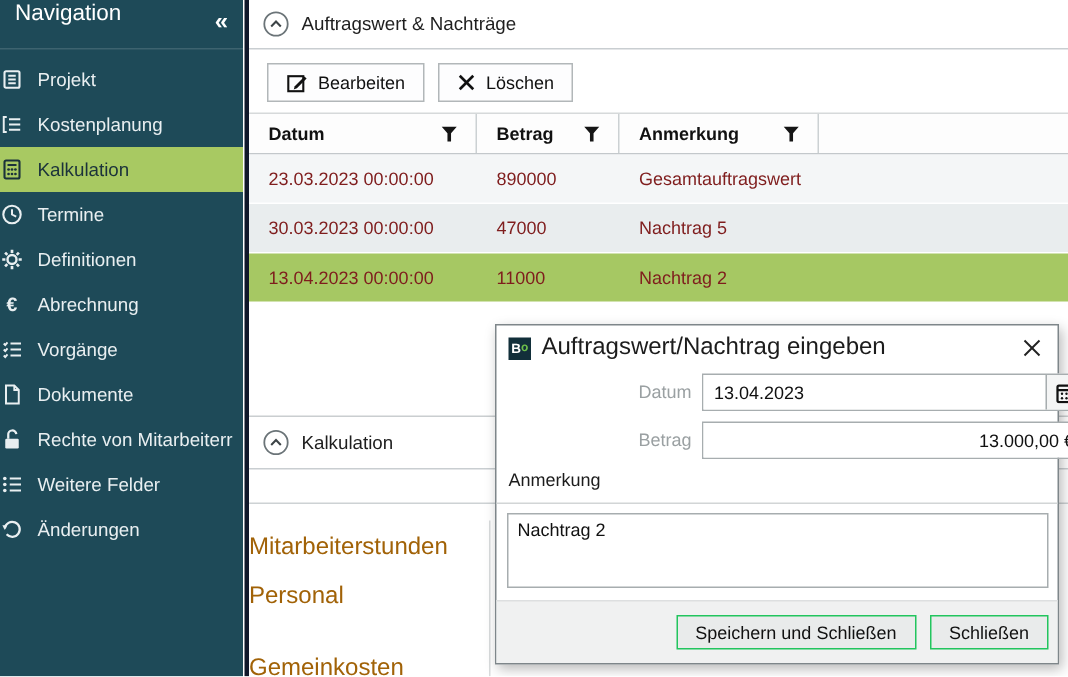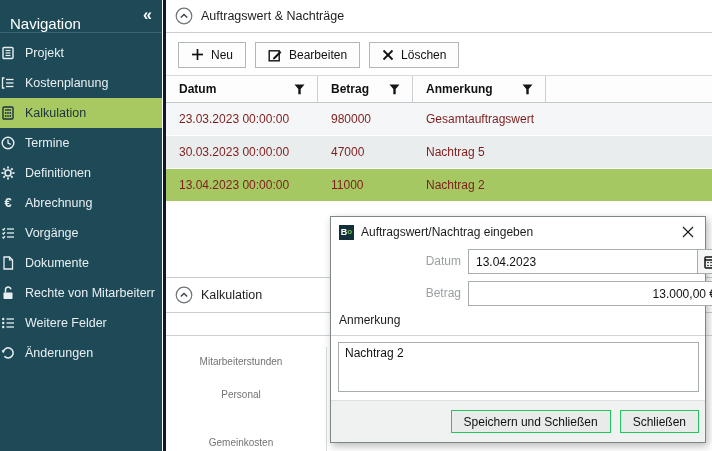--- a/index.html
+++ b/index.html
@@ -1,21 +1,21 @@
 <!DOCTYPE html>
 <html><head>
 <meta charset="utf-8">
 <style>
   * { margin:0; padding:0; box-sizing:border-box; }
   html,body { width:712px; height:451px; font-family:"Liberation Sans", sans-serif; background:#fff; }
   .app { position:relative; width:712px; height:451px; overflow:hidden; background:#fff; }
 
   
   .sidebar { position:absolute; left:0; top:0; width:162px; height:451px; background:#1e4a58; }
-  .sidebar-header { position:relative; height:33px; display:flex; align-items:flex-end; padding-left:10px;
+  .sidebar-header { position:relative; height:33px; display:flex; align-items:flex-start; padding-left:10px;
                     border-bottom:1px solid rgba(255,255,255,.14); }
   .sidebar-title { color:#fff; font-size:15px; }
   .collapse-chevrons { position:absolute; right:10px; top:6px; color:#fff; font-size:16px; font-weight:bold; cursor:pointer; }
   .nav-list { position:absolute; top:38px; left:0; right:0; }
   .nav-item { display:flex; align-items:center; height:30px; padding-left:0; gap:9px;
               color:#e9eff1; font-size:12.5px; cursor:pointer; }
   .nav-item.active { background:#a8c962; color:#1b323b; }
   .nav-item svg { flex:0 0 16px; }
   .euro-glyph { flex:0 0 16px; text-align:center; font-size:13px; font-weight:bold; line-height:16px; }
 
@@ -40,34 +40,34 @@
   .gr-cell { display:flex; align-items:center; padding-left:13px; }
   .row-0 { top:103px; background:#f4f6f7; }
   .row-1 { top:136px; background:#e9edee; }
   .row-2 { top:169px; background:#a6c863; }
 
   .kalk-border-a { position:absolute; left:0; top:277px; width:100%; height:1px; background:#caced0; }
   .kalk-header { top:278px; border-bottom:none; }
   .kalk-border-b { position:absolute; left:0; top:312px; width:100%; height:1px; background:#c9ced1; }
   .kalk-border-c { position:absolute; left:0; top:335px; width:100%; height:1px; background:#cdd2d4; }
   .kalk-vsep { position:absolute; left:160px; top:347px; width:1px; height:104px; background:#d9dcdd; }
-  .kalk-label { position:absolute; left:0; width:150px; text-align:center; font-size:10px; color:#737373; }
+  .kalk-label { position:absolute; left:0; width:150px; text-align:left; font-size:16px; color:#a16207; }
   .kl-0 { top:356px; } .kl-1 { top:389px; } .kl-2 { top:422px;margin-top:15px; }
 
   .chev-circle { width:18px; height:18px; cursor:pointer; }
 
   
   .dialog { position:absolute; left:330px; top:216px; width:376px; height:227px; background:#fff;
             border:1px solid #7e868a; box-shadow:2px 3px 8px rgba(0,0,0,.28); z-index:10; }
   .dlg-titlebar { position:absolute; left:0; top:0; width:100%; height:30px; display:flex; align-items:center;
                   gap:7px; padding-left:8px; }
   .dlg-logo { width:15px; height:15px; background:#122f3a; color:#fff; font-size:9px; font-weight:bold;
               display:flex; align-items:center; justify-content:center; line-height:1; }
   .dlg-logo .o { color:#6dbf4b; font-size:8px; }
-  .dlg-title { font-size:12px; color:#1c1c1c; }
+  .dlg-title { font-size:16px; color:#1c1c1c; }
   .dlg-close { position:absolute; right:9px; top:7px; width:16px; height:16px; cursor:pointer; }
   .dlg-row-label { position:absolute; left:0; width:130px; text-align:right; font-size:12px; color:#9aa0a2; line-height:25px; }
   .dlg-input-group { position:absolute; left:137px; width:256px; height:25px; border:1px solid #a7adaf;
                      display:flex; background:#fff; }
   .dlg-input { flex:1; border:none; outline:none; font-family:"Liberation Sans", sans-serif; font-size:12px;
                color:#111; padding:0 7px; background:#fff; min-width:0; }
   .dlg-input.right { text-align:right; }
   .cal-btn { width:26px; border-left:1px solid #a7adaf; background:#f4f5f5; display:flex; align-items:center;
              justify-content:center; cursor:pointer; }
   .r-datum { top:32px; } .r-betrag { top:64px; }
@@ -220,27 +220,20 @@
     <div class="panel-header" style="top:0;">
       <svg class="chev-circle" viewBox="0 0 18 18">
           <circle cx="9" cy="9" r="7.8" fill="none" stroke="#6b7478" stroke-width="1.2"></circle>
           <polyline points="5.8,10.6 9,7.4 12.2,10.6" fill="none" stroke="#3d4447" stroke-width="1.4"></polyline>
         </svg>
       <span class="panel-title">Auftragswert &amp; Nachträge</span>
     </div>
 
     <div class="toolbar">
       <button class="tb-btn">
-        <svg width="13" height="13" viewBox="0 0 13 13">
-            <line x1="6.5" y1="1" x2="6.5" y2="12" stroke="#111" stroke-width="1.7"></line>
-            <line x1="1" y1="6.5" x2="12" y2="6.5" stroke="#111" stroke-width="1.7"></line>
-          </svg>
-        <span>Neu</span>
-      </button>
-      <button class="tb-btn">
         <svg width="14" height="14" viewBox="0 0 14 14">
             <rect x="1.2" y="2.8" width="10" height="10" fill="none" stroke="#111" stroke-width="1.4"></rect>
             <polygon points="5.5,9.5 12,3 13.4,4.4 6.9,10.9 4.8,11.6" fill="#111"></polygon>
           </svg>
         <span>Bearbeiten</span>
       </button>
       <button class="tb-btn">
         <svg width="12" height="12" viewBox="0 0 12 12">
             <line x1="1.5" y1="1.5" x2="10.5" y2="10.5" stroke="#111" stroke-width="1.8"></line>
             <line x1="10.5" y1="1.5" x2="1.5" y2="10.5" stroke="#111" stroke-width="1.8"></line>
@@ -266,21 +259,21 @@
         <span>Anmerkung</span>
         <svg width="11" height="11" viewBox="0 0 11 11">
             <path d="M0.5,0.5 h10 l-3.8,4.4 v5.4 h-2.4 v-5.4 z" fill="#151515"></path>
           </svg>
       </div>
       <div class="gh-cell col-fill"></div>
     </div>
 
     <div class="grid-row row-0">
       <div class="gr-cell col-datum">23.03.2023 00:00:00</div>
-      <div class="gr-cell col-betrag">980000</div>
+      <div class="gr-cell col-betrag">890000</div>
       <div class="gr-cell col-anmerkung">Gesamtauftragswert</div>
       <div class="gr-cell col-fill"></div>
     </div>
     <div class="grid-row row-1">
       <div class="gr-cell col-datum">30.03.2023 00:00:00</div>
       <div class="gr-cell col-betrag">47000</div>
       <div class="gr-cell col-anmerkung">Nachtrag 5</div>
       <div class="gr-cell col-fill"></div>
     </div>
     <div class="grid-row row-2">

